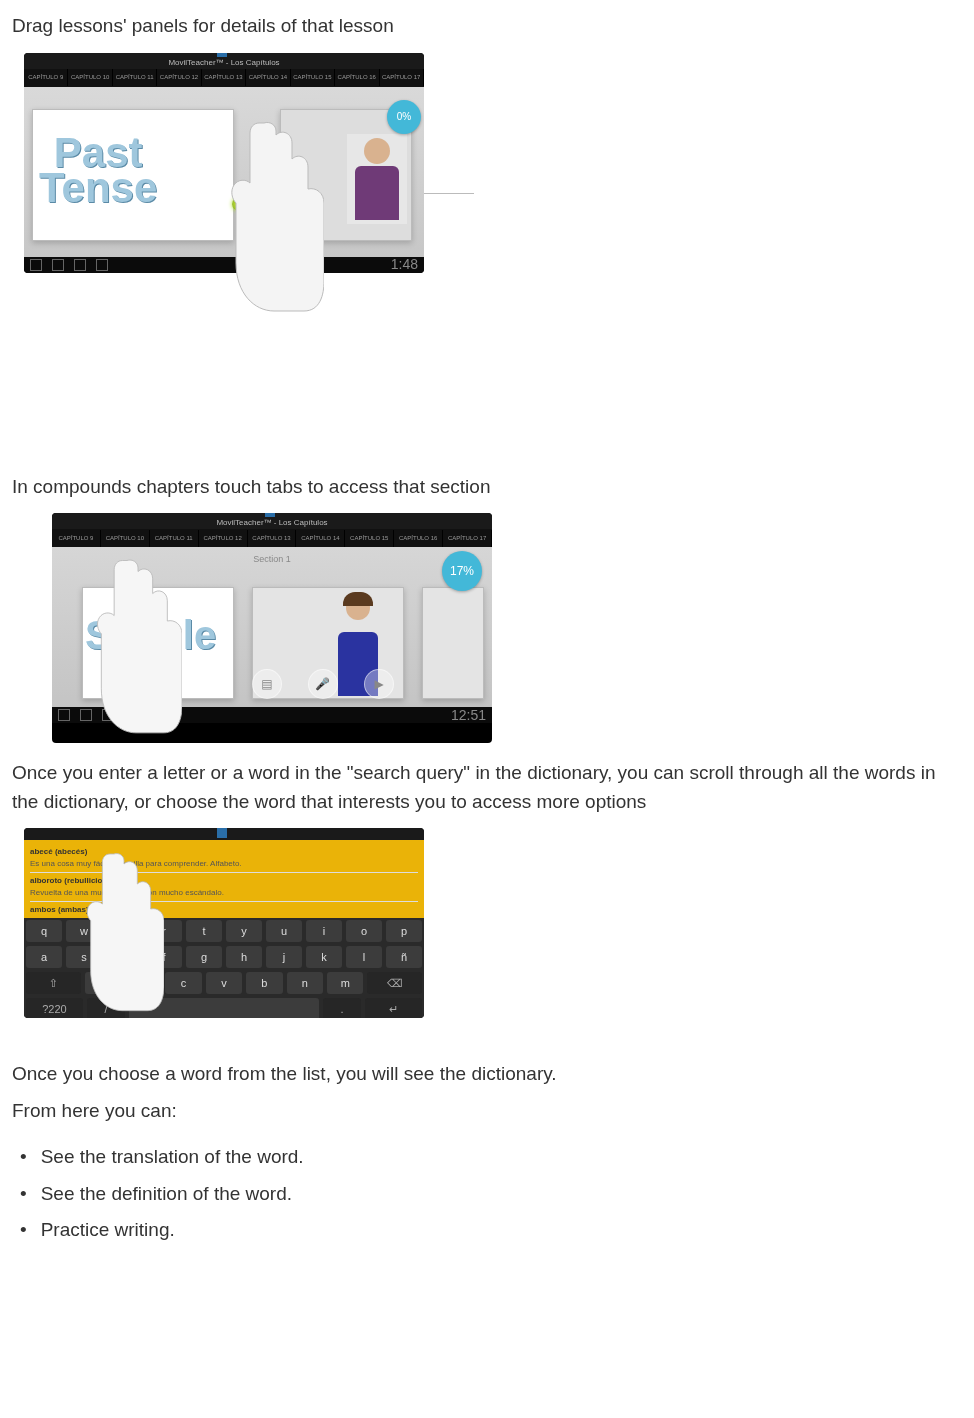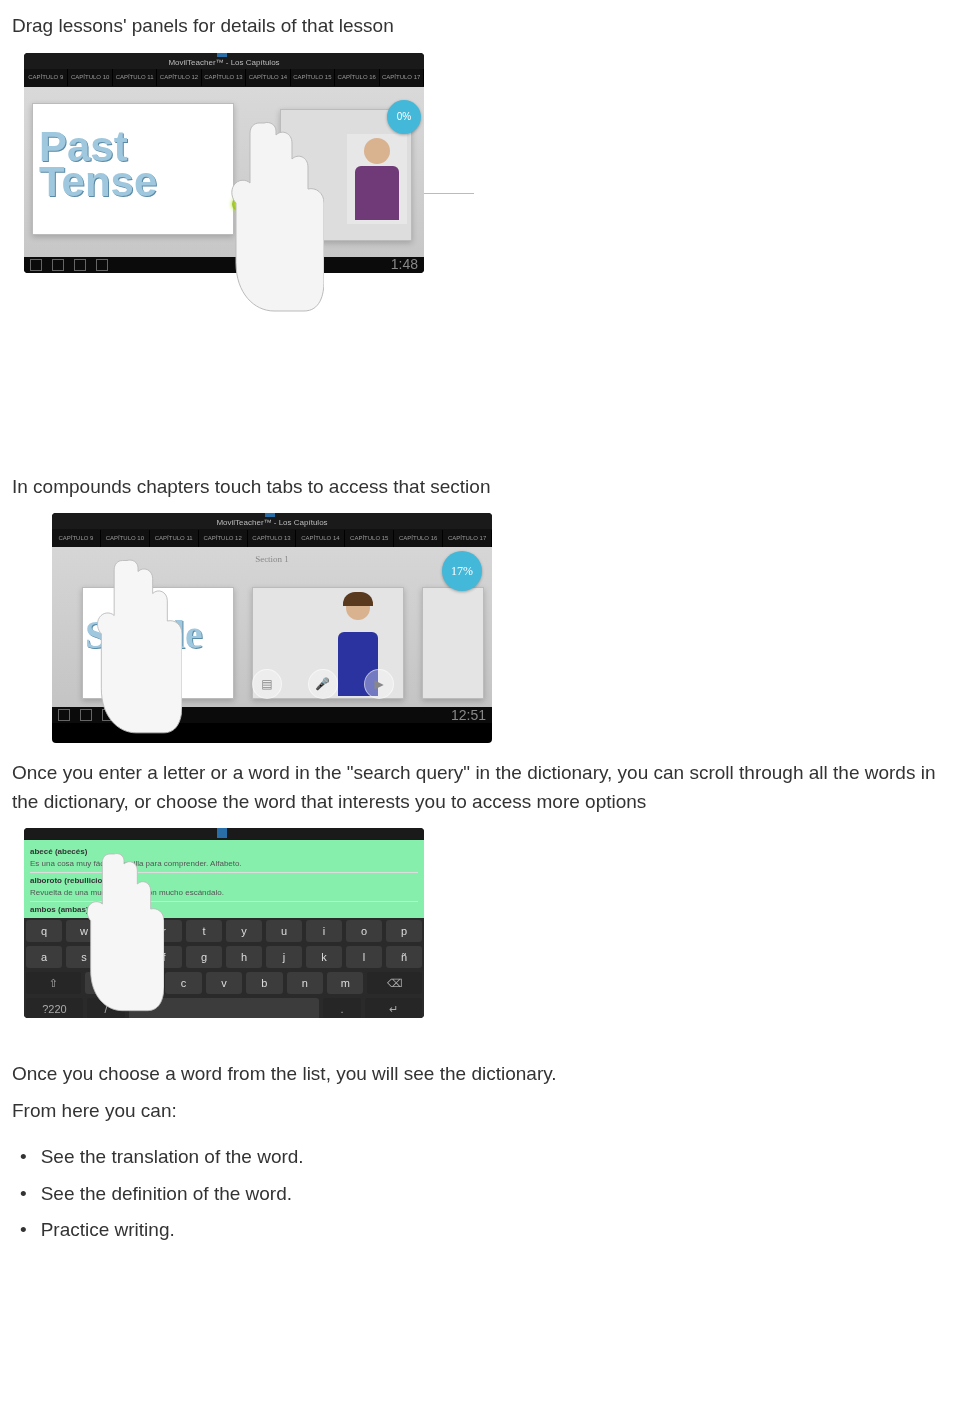--- a/index.html
+++ b/index.html
@@ -65,26 +65,27 @@
     border-right: 1px solid #000;
     padding: 4px 0;
   }
   .content1 {
     height: 170px;
     background: linear-gradient(#d9d9d9,#c7c7c7);
     position: relative;
   }
   .panel-left {
     position: absolute;
-    left: 8px; top: 16px;
+    left: 8px; top: 22px;
     width: 200px; height: 130px;
     background: #fff;
     border: 1px solid #bbb;
     box-shadow: 0 2px 6px rgba(0,0,0,0.2);
     overflow: hidden;
+    text-align: center;
   }
   .past-tense {
     font-family: Arial, sans-serif;
     font-weight: 900;
     font-size: 42px;
     line-height: 0.85;
     color: #9fc7dd;
     position: absolute;
     left: 6px; top: 25px;
     text-shadow: 1px 1px 0 #5a8aa6;
@@ -145,21 +146,21 @@
   }
   .fig1-line {width:60px;border-top:1px solid #bbb;margin-right:6px;}
   
   .tablet2 {
     width: 440px;
   }
   .tablet2-frame {
     width:440px;height:230px;background:#000;border-radius:4px;position:relative;overflow:hidden;
   }
   .content2 {
-    height:160px;background:linear-gradient(#d6d6d6,#c4c4c4);position:relative;font-family:Liberation Serif, serif;
+    height:160px;background:linear-gradient(#d6d6d6,#c4c4c4);position:relative;
   }
   .content2 .header2 {
     text-align:center;font-size:9px;color:#888;padding-top:6px;
   }
   .card {
     position:absolute;width:150px;height:110px;background:#fff;border:1px solid #bbb;
     box-shadow:0 2px 6px rgba(0,0,0,0.2);
   }
   .cardA { left:30px; top:40px; overflow:hidden;}
   .cardB { left:200px; top:40px; background:#e4e4e4;}
@@ -181,21 +182,21 @@
     display:flex;align-items:center;justify-content:center;color:#888;font-size:12px;
     border:1px solid rgba(255,255,255,0.5);}
   
   .tablet3 {
     display:flex;align-items:flex-start;position:relative;height:200px;
   }
   .tablet3-frame{
     width:400px;height:190px;background:#111;border-radius:4px;position:relative;overflow:hidden;
   }
   .dictlist {
-    height:70px;background:#86efac;position:relative;font-size:8px;color:#555;
+    height:70px;background:#eab308;position:relative;font-size:8px;color:#555;
     padding:4px 6px;overflow:hidden;
   }
   .dictlist .entry{border-bottom:1px solid #ddd;padding:2px 0;}
   .dictlist .entry .hw{font-weight:bold;color:#333;}
   .keyboard {
     height:104px;background:#2a2a2a;display:flex;flex-direction:column;
   }
   .krow{display:flex;flex:1;}
   .key{flex:1;margin:2px;background:#3c3c3c;border-radius:3px;color:#ddd;
     font-size:11px;display:flex;align-items:center;justify-content:center;}

